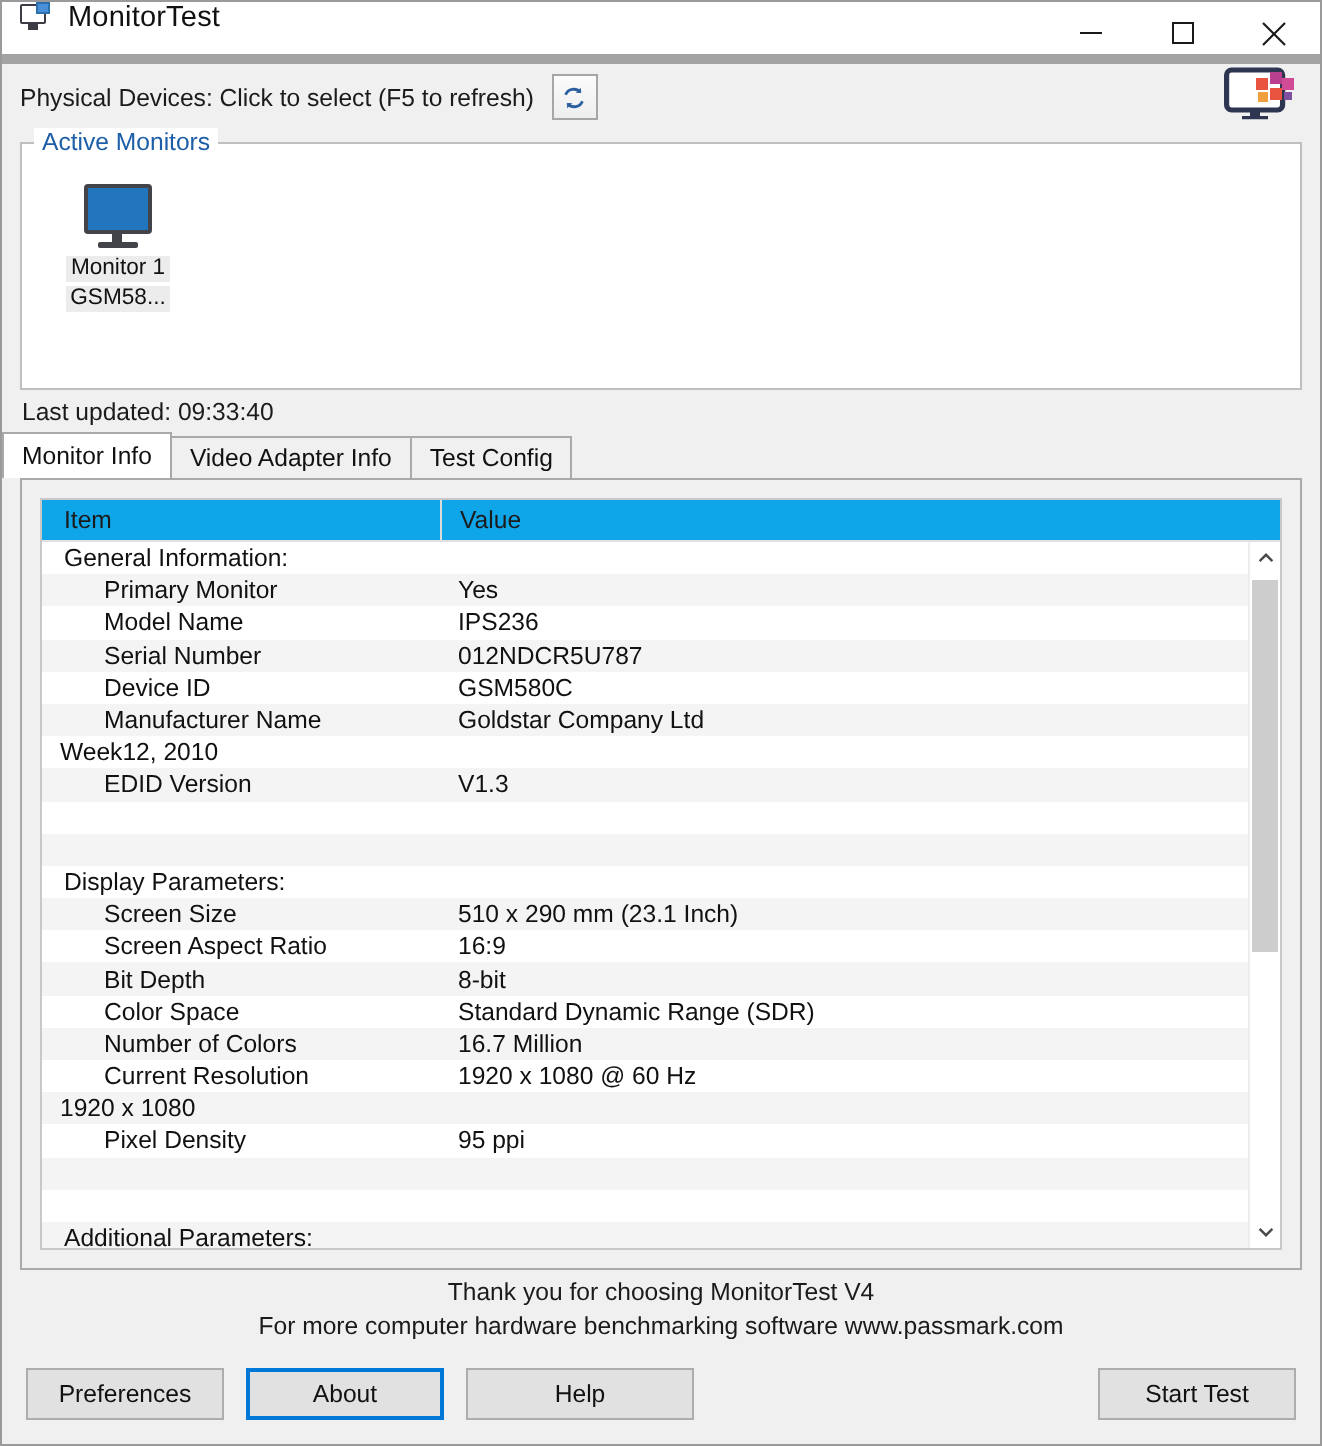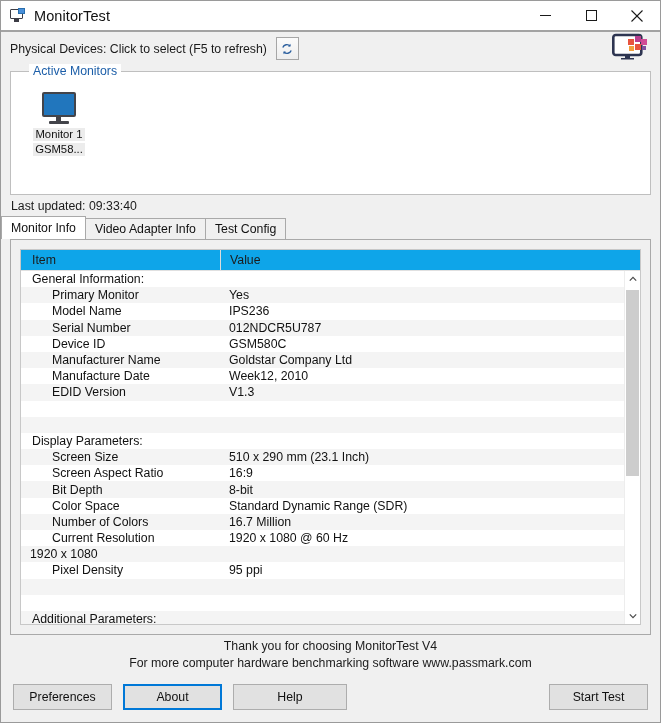--- a/index.html
+++ b/index.html
@@ -16,23 +16,23 @@
     background: #f0f0f0;
     border: 1px solid #9a9a9a;
     display: flex; flex-direction: column;
     position: relative;
   }
 
   
   .titlebar {
     height: 31px;
     background: #ffffff;
-    display: flex; align-items: center;
+    display: flex; align-items: flex-start;
     flex: 0 0 31px;
-    border-bottom: 2px solid #a3a3a3;
+    border-bottom: 5px solid #a3a3a3;
   }
   .title-icon {
     width: 16px; height: 16px;
     margin-left: 9px; margin-right: 8px;
     position: relative; flex: 0 0 auto;
   }
   .title-icon .scr {
     position: absolute; left: 0; top: 1px;
     width: 13px; height: 10px;
     border: 1.6px solid #3c3c45;
@@ -86,21 +86,21 @@
   
   .groupbox {
     margin: 6px 9px 0 9px;
     border: 1px solid #bfbfbf;
     background: #ffffff;
     height: 124px;
     position: relative;
     flex: 0 0 124px;
   }
   .groupbox-title {
-    position: absolute; top: -8px; left: 18px;
+    position: absolute; top: -8px; left: 6px;
     background: #ffffff;
     padding: 0 4px;
     font-size: 12.3px;
     color: #1c5ea8;
   }
   .monitor-tile {
     position: absolute; left: 18px; top: 20px;
     width: 60px;
     display: flex; flex-direction: column; align-items: center;
     cursor: default;
@@ -365,21 +365,20 @@
             </div>
             <div class="row">
               <div class="c1">Device ID</div>
               <div class="c2">GSM580C</div>
             </div>
             <div class="row stripe">
               <div class="c1">Manufacturer Name</div>
               <div class="c2">Goldstar Company Ltd</div>
             </div>
             <div class="row">
-              <div class="c1">Manufacture Date</div>
               <div class="c2">Week12, 2010</div>
             </div>
             <div class="row stripe">
               <div class="c1">EDID Version</div>
               <div class="c2">V1.3</div>
             </div>
             <div class="row">
               <div class="c1"></div>
               <div class="c2"></div>
             </div>

